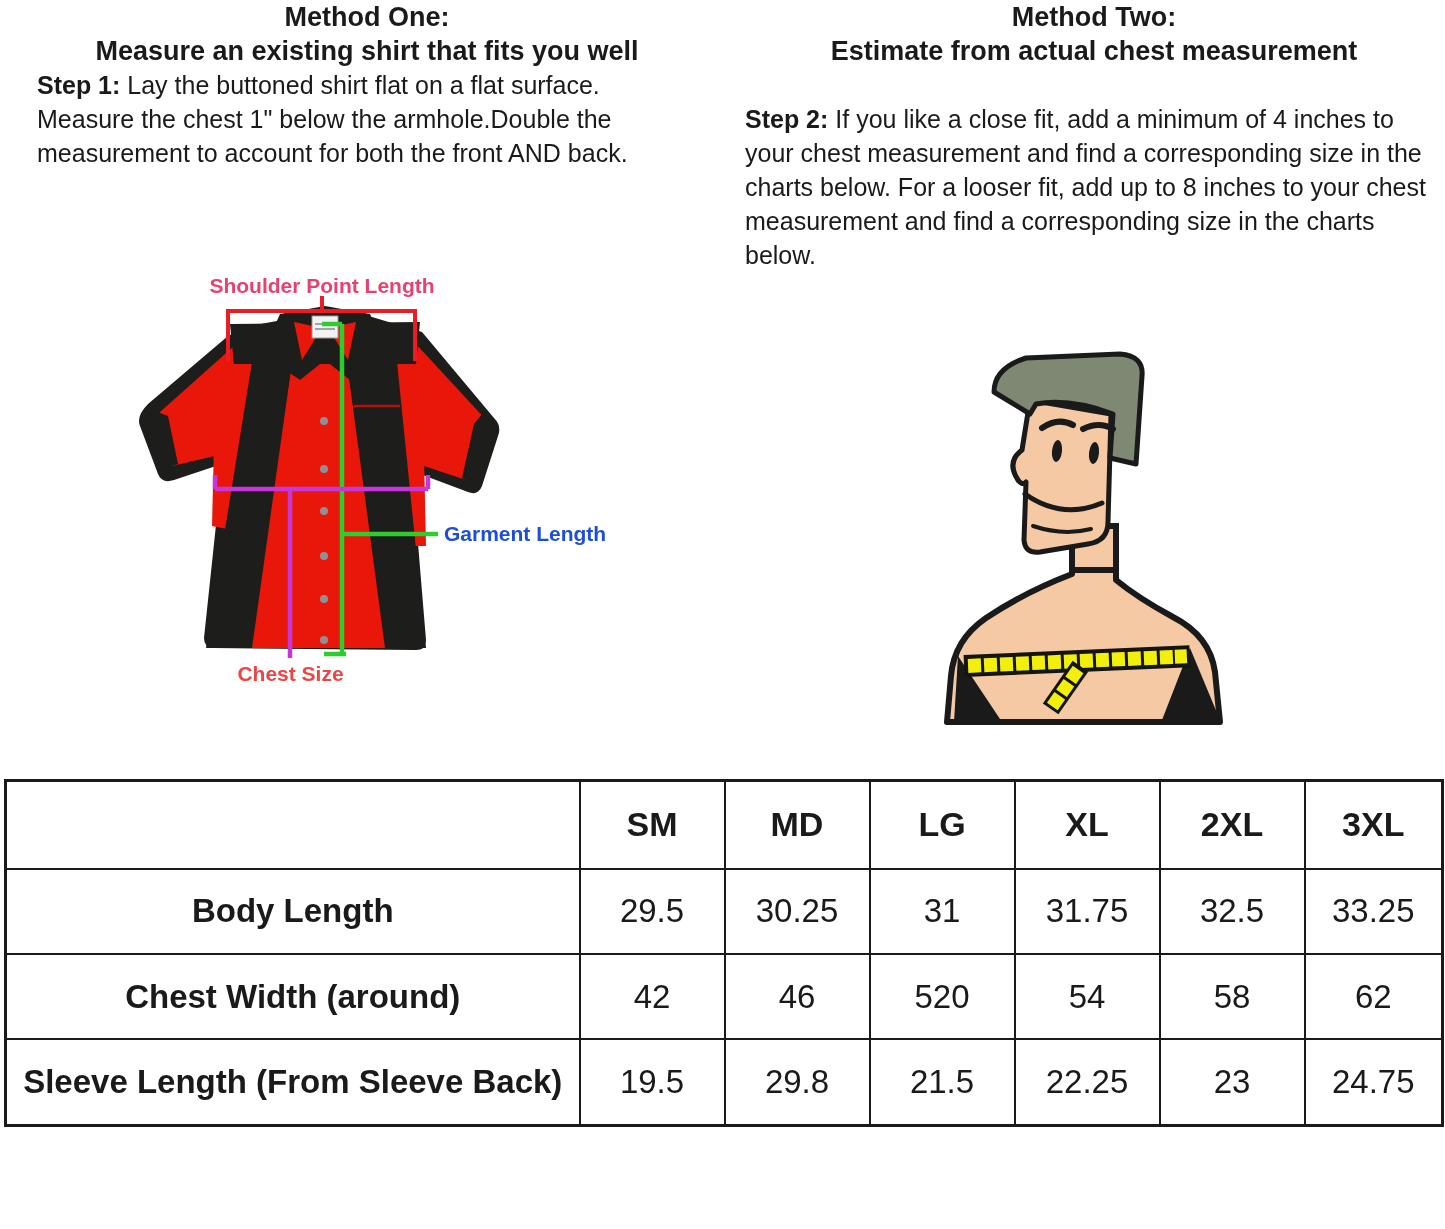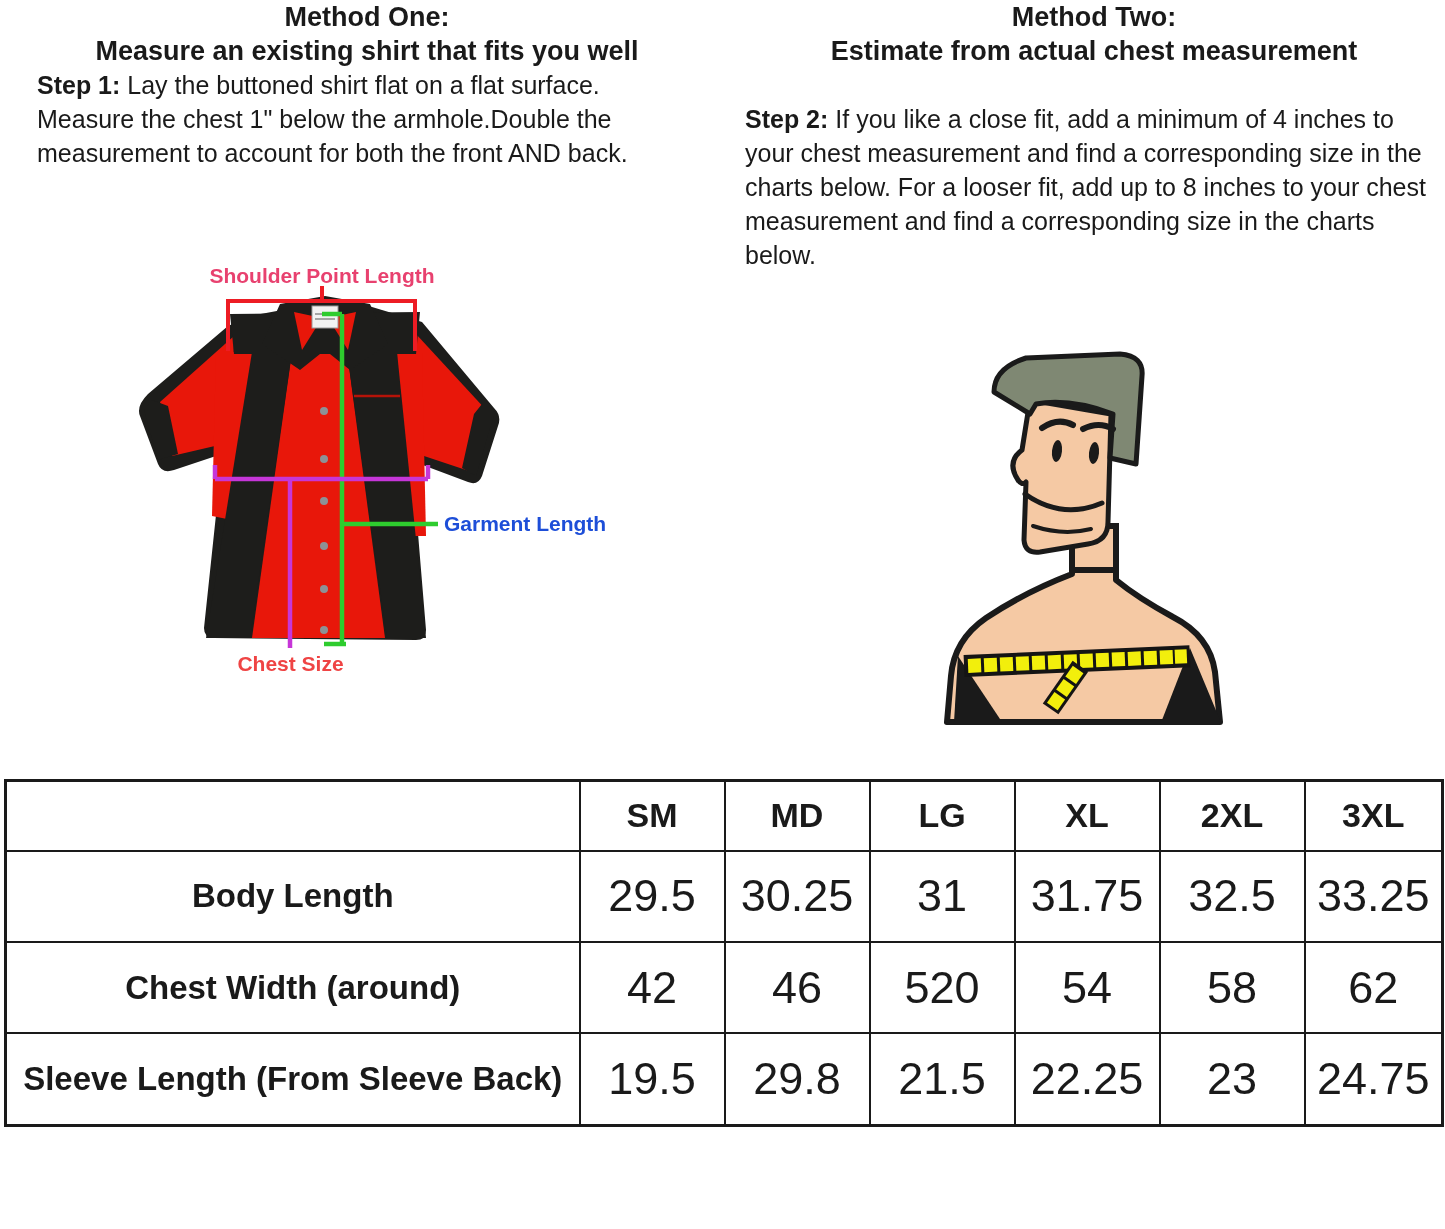--- a/index.html
+++ b/index.html
@@ -9,38 +9,38 @@
   }
   .col{position:absolute;top:0;}
   .col-left{left:8px;width:660px;margin-left:29px;}
   .col-right{left:745px;width:698px;}
   .m-title{font-size:27px;font-weight:bold;text-align:center;line-height:34px;margin:0;}
   .m-sub{font-size:27px;font-weight:bold;text-align:center;line-height:34px;margin:0;}
   .step{font-size:25px;line-height:34px;margin:0;}
   .step b{font-weight:bold;}
   .gap{height:34px;}
   .diagram{position:absolute;}
-  #shirt-diagram{left:100px;top:256px;width:570px;height:450px;}
+  #shirt-diagram{left:100px;top:266px;width:570px;height:450px;}
   #man-diagram{left:930px;top:330px;width:320px;height:400px;}
   .ann-label{position:absolute;font-weight:bold;font-size:21px;line-height:24px;}
   #lbl-shoulder{left:62px;top:8px;width:320px;text-align:center;color:#e8416f;}
   #lbl-garment{left:344px;top:256px;color:#1d4ed8;}
   #lbl-chest{left:118px;top:396px;width:145px;text-align:center;color:#ef4444;}
   table.size{
     position:absolute;left:4px;top:779px;width:1437px;height:348px;
     border-collapse:collapse;table-layout:fixed;
   }
   table.size td,table.size th{
     border:2px solid #1a1a1a;text-align:center;vertical-align:middle;
     background:#ffffff;padding:0;
   }
   table.size{border:3px solid #1a1a1a;}
   td.rowlab{font-weight:bold;font-size:33px;}
   th.sizehead{font-weight:bold;font-size:34px;}
-  td.val{font-size:45px;font-weight:normal;}
+  td.val{font-size:33px;font-weight:normal;}
   col.c-label{width:574px;}
   col.c-size{width:145px;}
   col.c-size-last{width:138px;}
 </style>
 </head>
 <body>
 
 <div id="canvas">
 
   <div class="col col-left">

